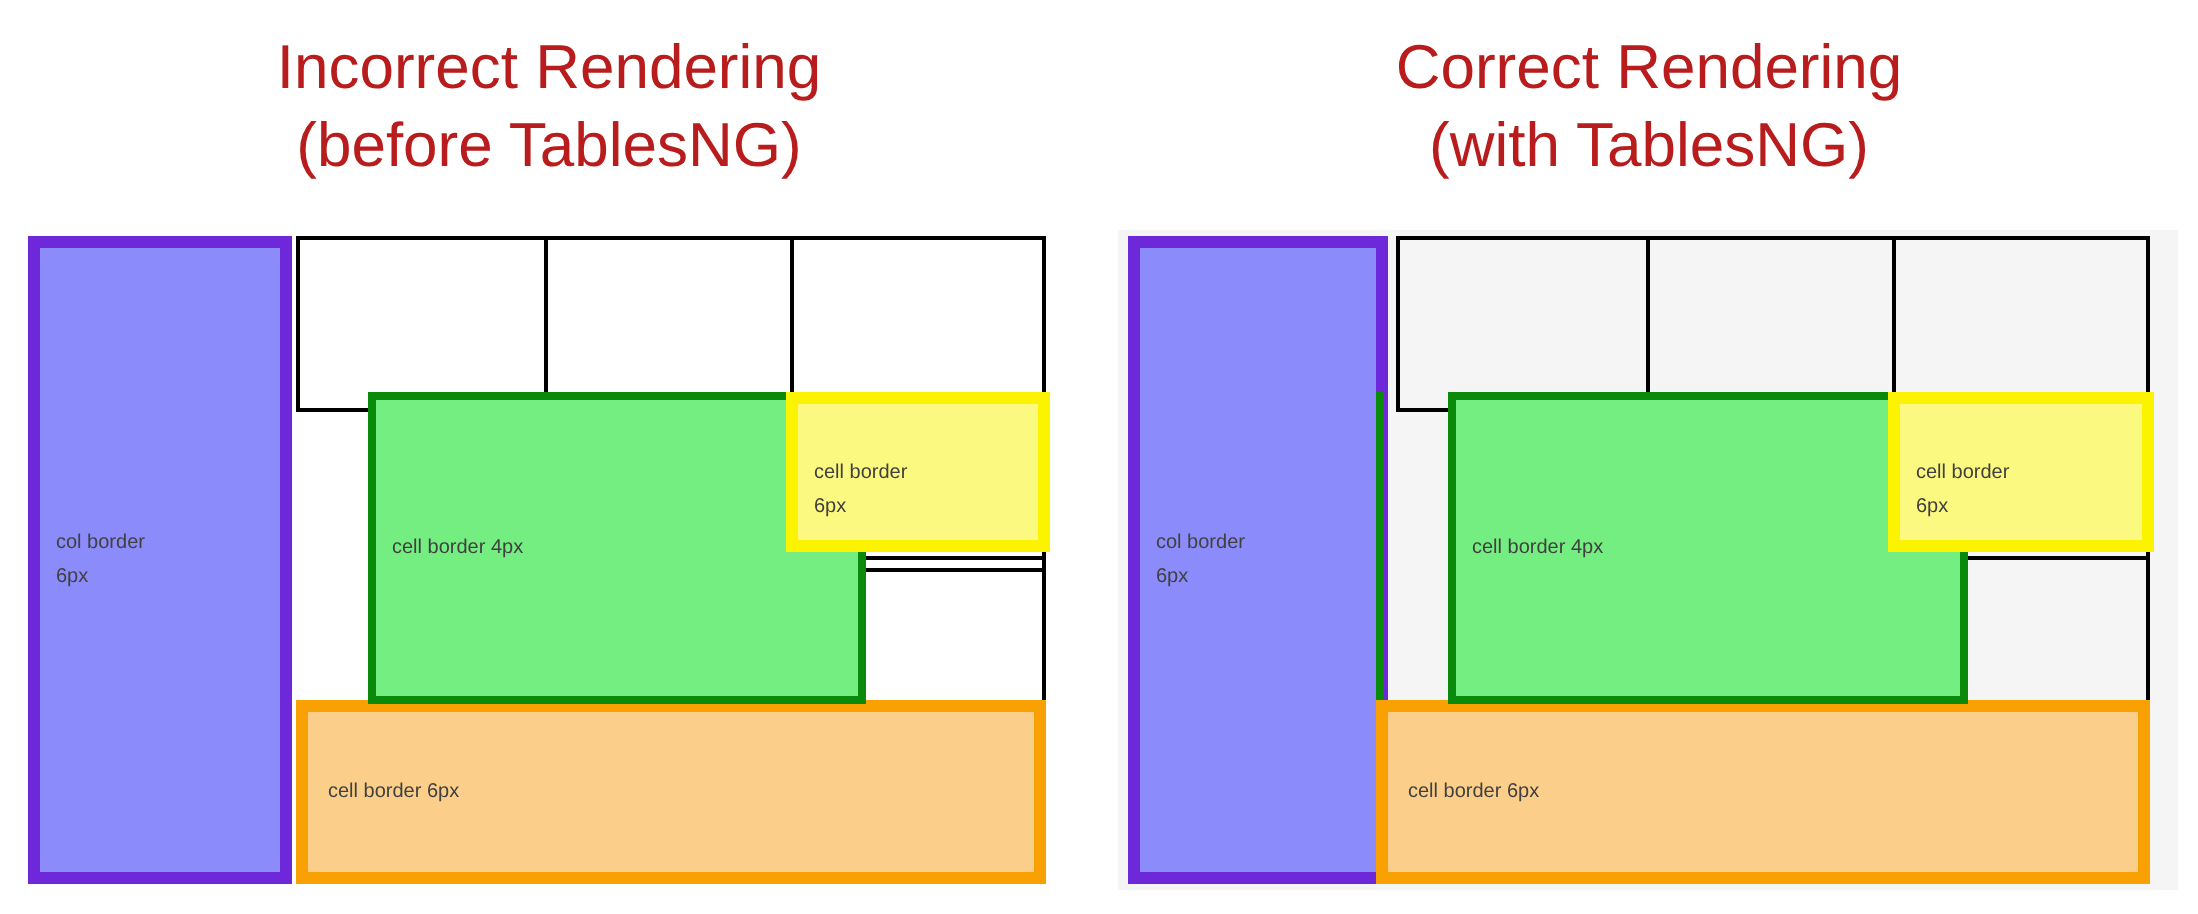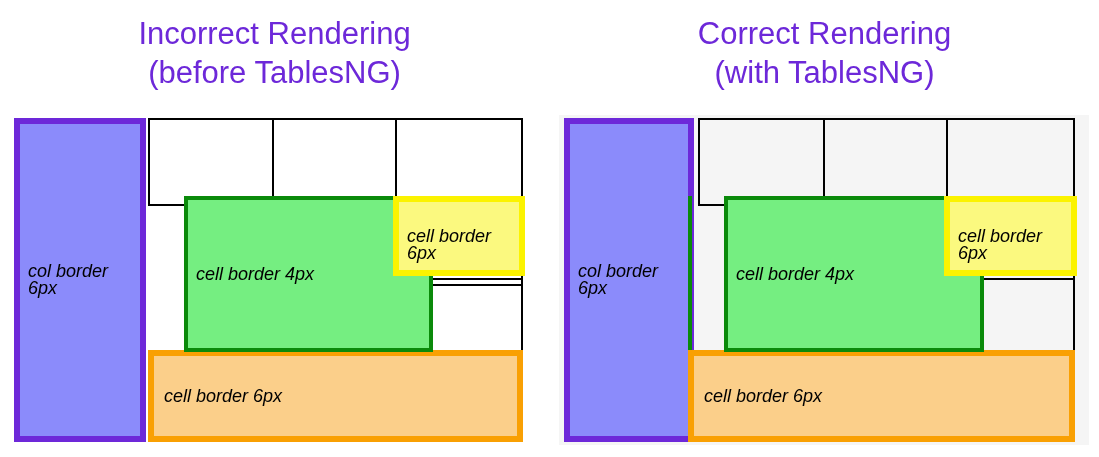--- a/index.html
+++ b/index.html
@@ -25,21 +25,21 @@
   .panel-right { left: 550px; }
 
   .panel-title {
     position: absolute;
     top: 14px;
     left: 0;
     width: 100%;
     text-align: center;
     font-size: 31px;
     line-height: 39px;
-    color: #6d28d9;
+    color: #b91c1c;
     font-weight: 400;
     white-space: pre-line;
   }
 
   
   .stage {
     position: absolute;
     left: 0;
     top: 110px;
     width: 549px;
@@ -71,26 +71,25 @@
     box-sizing: border-box;
     border: 2px solid #000000;
     background: transparent;
   }
   .body-cell.on-gray { background: #f5f5f5; }
 
   
   .box {
     position: absolute;
     box-sizing: border-box;
-    font-size: 18px;
+    font-size: 10px;
     line-height: 17px;
-    color: #000000;
+    color: #404040;
     padding: 0;
     white-space: pre-line;
-    font-style: italic;
   }
   .box .label {
     position: absolute;
     white-space: pre-line;
   }
 
   .box-col {
     border: 6px solid #6d28d9;
     background: #8b8bfb;
   }

